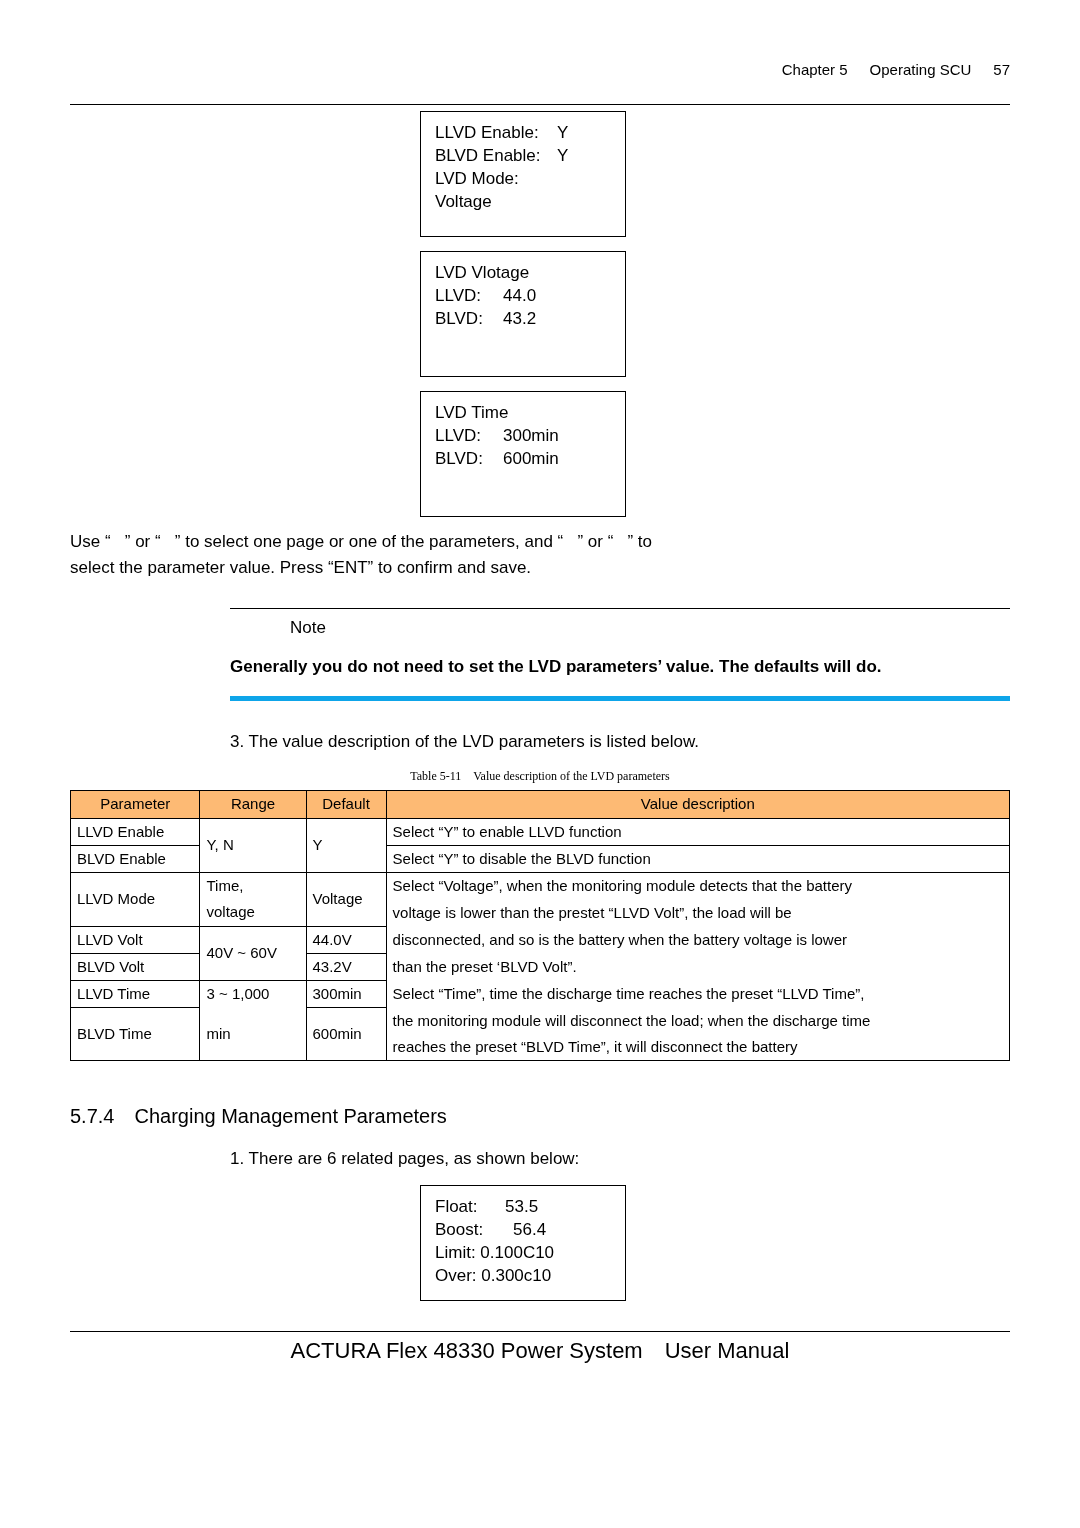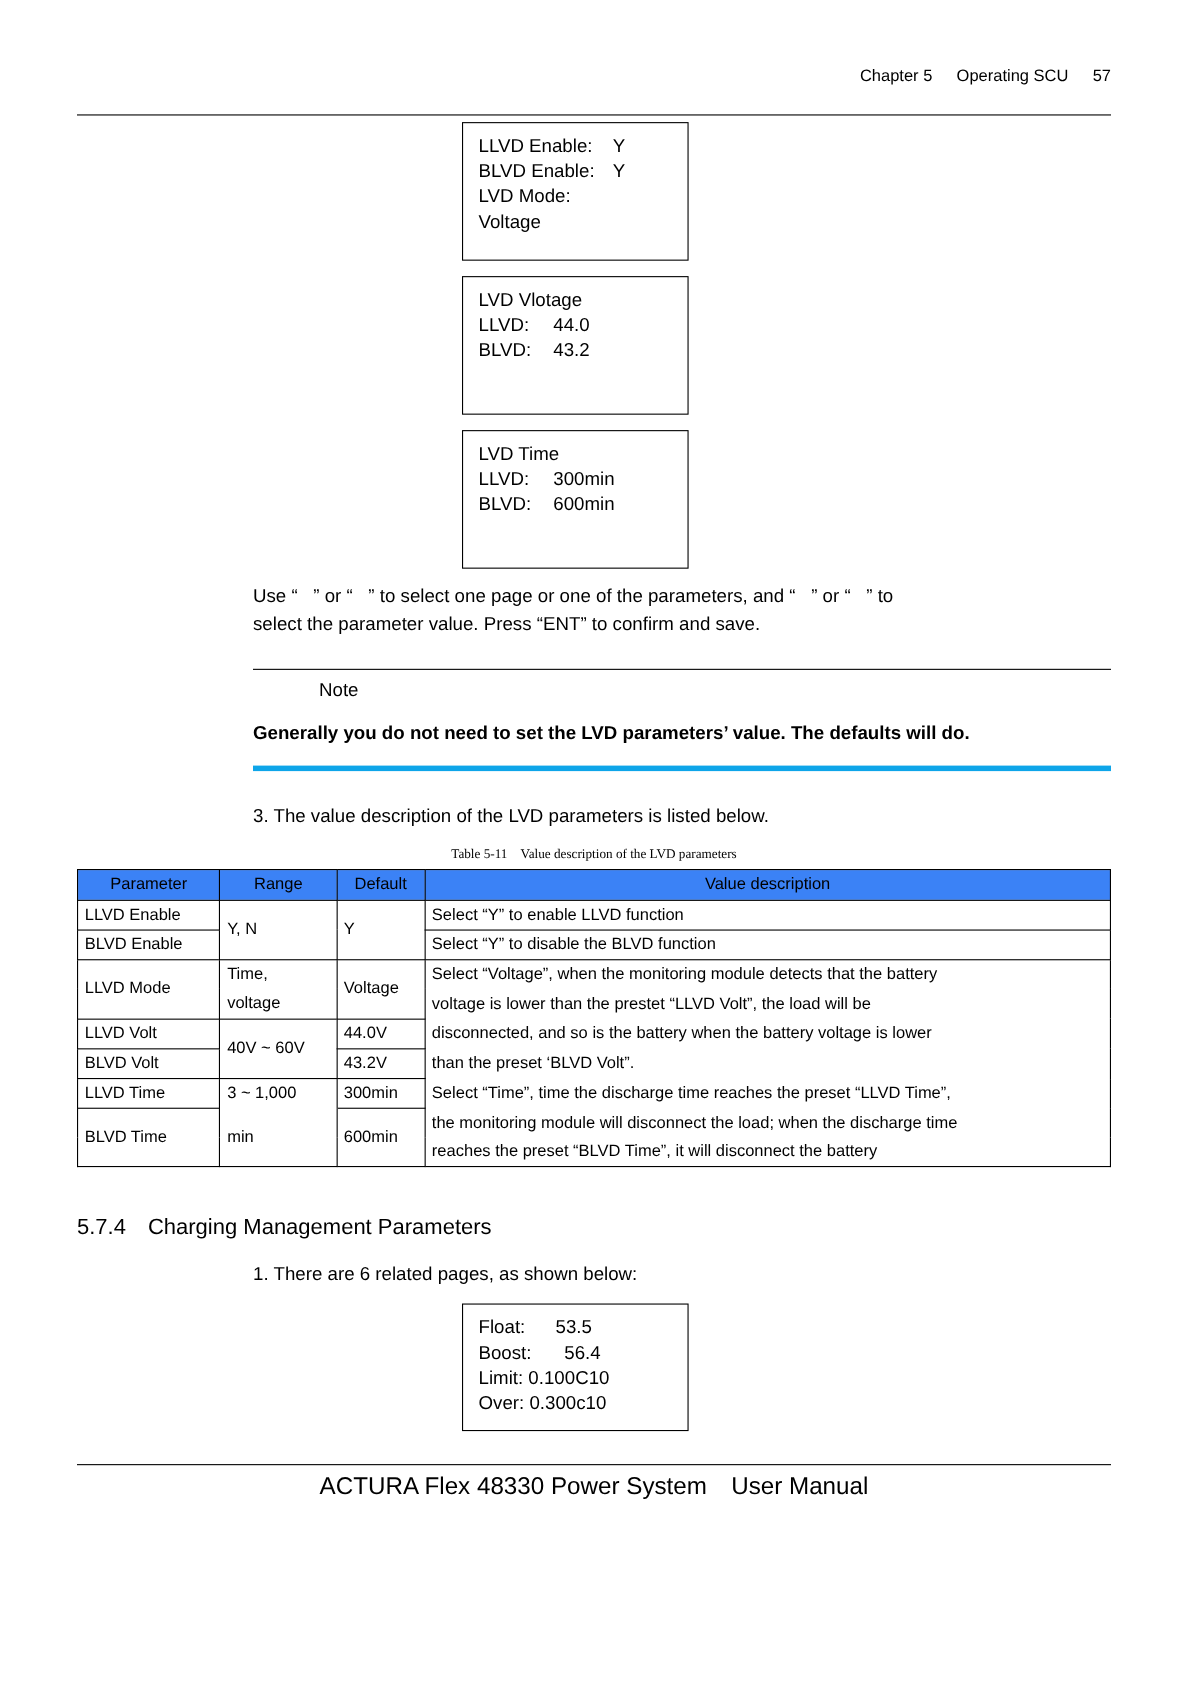--- a/index.html
+++ b/index.html
@@ -30,21 +30,20 @@
     margin-left: 350px;
     margin-bottom: 14px;
     padding: 10px 14px 22px 14px;
     font-size: 17px;
   }
   .screen-row { display: flex; }
   .screen-row .lbl { width: 122px; }
   .screen-row-tight { display: flex; }
   .screen-row-tight .lbl { width: 68px; }
   .para {
-    margin-left: 160px;
     margin-top: 8px;
     margin-bottom: 10px;
     font-size: 17px;
   }
   .note-rule-top {
     border-top: 1px solid #000;
     margin-left: 160px;
     margin-top: 28px;
   }
   .note-block {
@@ -75,21 +74,21 @@
     font-size: 15px;
     margin-bottom: 8px;
   }
   table.params th, table.params td {
     border: 1px solid #000;
     padding: 3px 6px;
     vertical-align: middle;
     text-align: left;
   }
   table.params th {
-    background: #3b82f6;
+    background: #fdba74;
     text-align: center;
     font-weight: normal;
   }
   .h3 {
     font-size: 20px;
     margin-top: 42px;
     margin-bottom: 18px;
   }
   .footer-rule {
     border-top: 1px solid #000;

